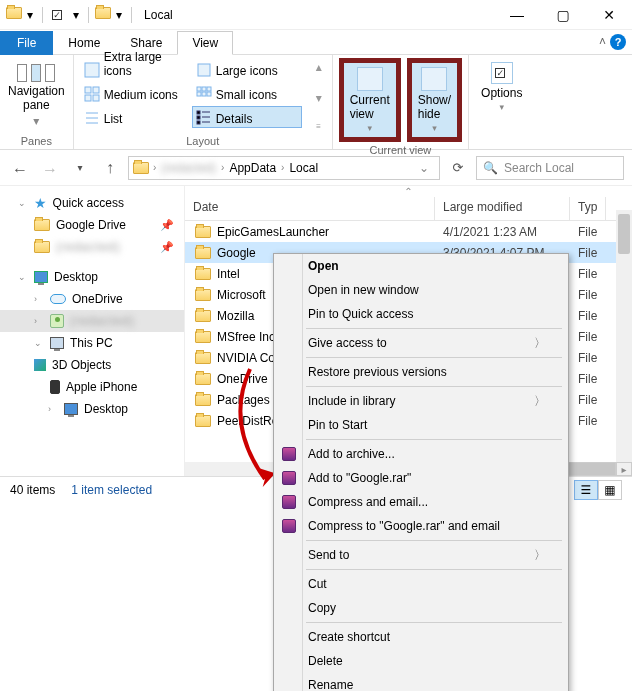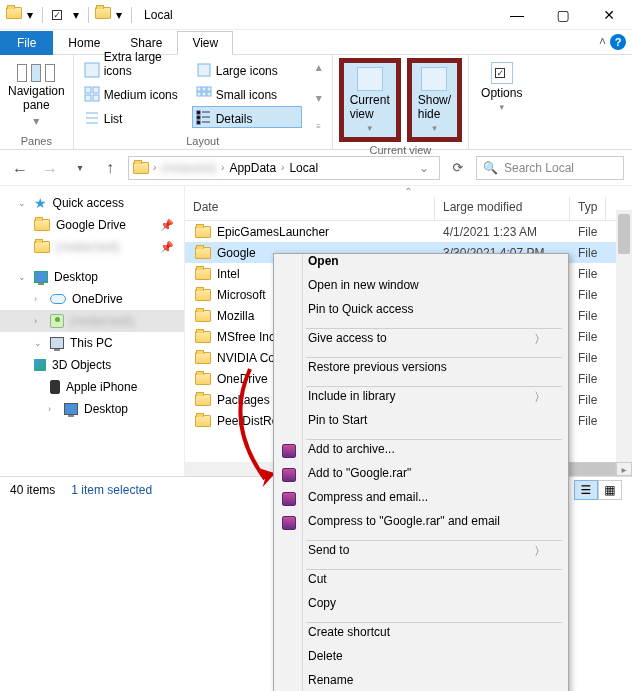--- a/index.html
+++ b/index.html
@@ -69,21 +69,21 @@
 .rscroll{position:absolute;right:0;top:24px;bottom:14px;width:16px;background:#f0f0f0}
 .rscroll .thumb{position:absolute;top:4px;left:2px;right:2px;height:40px;background:#c6c6c6;border-radius:2px}
 .status{height:26px;border-top:1px solid #ddd;display:flex;align-items:center;padding:0 10px;gap:16px;background:#fff}
 .status .viewsw{margin-left:auto;display:flex}
 .status .viewsw div{width:24px;height:20px;border:1px solid #ccc;display:flex;align-items:center;justify-content:center}
 .status .viewsw div.on{background:#cde6f7;border-color:#7eb4ea}
 .below{flex:1;background:#fafafa;position:relative}
 .arrow-ann{position:absolute;left:220px;bottom:8px}
 
 .ctx{position:absolute;left:273px;top:253px;width:296px;background:#f2f2f2;border:1px solid #a8a8a8;box-shadow:2px 2px 6px rgba(0,0,0,.3)}
-.ctx .item{height:24px;display:flex;align-items:flex-start;padding:0 22px 0 34px;position:relative}
+.ctx .item{height:24px;display:flex;align-items:center;padding:0 22px 0 34px;position:relative}
 .ctx .item .ic{position:absolute;left:6px;width:18px;height:18px;display:flex;align-items:center;justify-content:center}
 .ctx .item .sub{margin-left:auto;color:#555}
 .ctx .item.bold span{font-weight:600}
 .ctx hr{border:0;border-top:1px solid #cfcfcf;margin:2px 6px 2px 32px}
 .ctx .leftbar{position:absolute;left:28px;top:0;bottom:0;width:1px;background:#d8d8d8}
 .winrar{width:14px;height:14px;background:linear-gradient(#c94f9b,#6b2a86);border-radius:2px;border:1px solid #5a2770}
 .star{color:#3a9bdc;font-size:14px}
 .pcicon{width:14px;height:12px;border:1px solid #555;background:#cde;position:relative}
 .pcicon:after{content:"";position:absolute;bottom:-3px;left:3px;right:3px;height:2px;background:#888}
 .cloud{width:16px;height:10px;background:#eaf4fc;border:1px solid #3a9bdc;border-radius:6px}

